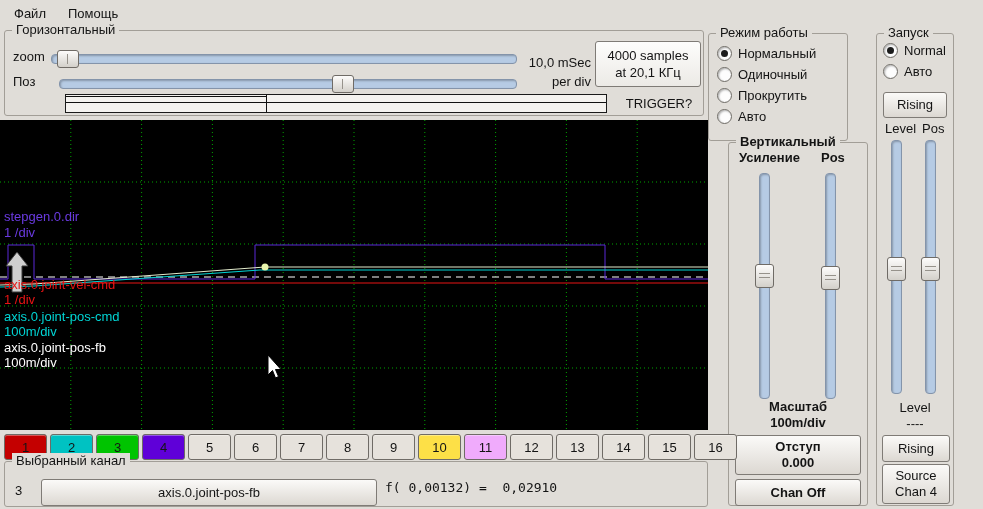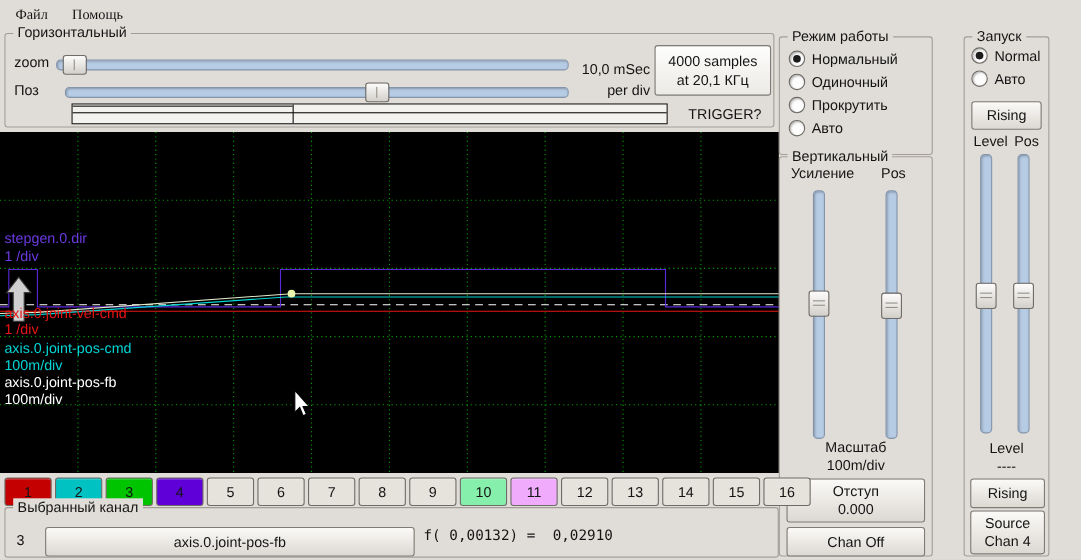--- a/index.html
+++ b/index.html
@@ -6,21 +6,21 @@
   .root {
     position:relative; width:983px; height:509px; overflow:hidden;
     background:#e0ddd8; font-family:"Liberation Sans", sans-serif;
     font-size:13px; color:#141414;
   }
   .lbl { position:absolute; white-space:nowrap; line-height:14px; }
 
   
   .menubar { position:absolute; left:0; top:0; right:0; height:26px;
     display:flex; align-items:center; padding-left:8px; gap:10px; }
-  .menu-item { padding:2px 6px; cursor:default;font-family:Liberation Serif, serif; }
+  .menu-item { padding:2px 6px; cursor:default; }
 
   
   .groupbox { position:absolute; border:1px solid #a29e97; border-radius:3px; }
   .gb-title { position:absolute; top:-9px; left:7px; background:#e0ddd8;
     padding:0 4px; height:16px; line-height:16px; white-space:nowrap; }
 
   
   .btn { position:absolute; background:linear-gradient(#fbfaf8,#dcd8d2);
     border:1px solid #7f7b76; border-radius:3px; display:flex; flex-direction:column;
     align-items:center; justify-content:center; line-height:16px; cursor:default; }
@@ -69,21 +69,21 @@
 
   
   .chan-row { position:absolute; left:4px; top:434px; display:flex; gap:3px; }
   .chan-btn { width:41px; height:24px; border:1px solid #6f6b66; border-radius:3px;
     display:flex; align-items:center; justify-content:center;
     box-shadow:inset 0 1px 0 rgba(255,255,255,.35); cursor:default; }
 
   
   #horiz-box   { left:4px;  top:30px;  width:698px; height:84px; }
   #runmode-box { left:708px; top:33px; width:138px; height:106px; }
-  #vert-box    { left:708px; top:142px; width:138px; height:362px; }
+  #vert-box    { left:728px; top:142px; width:138px; height:362px;font-weight:bold; }
   #trig-box    { left:876px; top:33px;  width:76px;  height:471px; }
   #selchan-box { left:4px;  top:461px; width:702px; height:44px; }
 
   .rate { position:absolute; left:512px; top:22px; width:74px; text-align:right; line-height:19px; }
   .trigger-status { position:absolute; left:612px; top:65px; width:84px; text-align:center; }
 
   .center-lbl { position:absolute; left:0; width:100%; text-align:center; white-space:nowrap; }
 
   .readout { position:absolute; left:380px; top:18px;
     font-family:"DejaVu Sans Mono", monospace; font-size:13px; white-space:pre; }
@@ -254,21 +254,21 @@
   <div class="chan-row">
       <div class="chan-btn" style="background: rgb(196, 0, 0);">1</div>
       <div class="chan-btn" style="background: rgb(0, 194, 194);">2</div>
       <div class="chan-btn" style="background: rgb(0, 196, 0);">3</div>
       <div class="chan-btn" style="background: rgb(95, 0, 216);">4</div>
       <div class="chan-btn" style="background: rgb(230, 226, 220);">5</div>
       <div class="chan-btn" style="background: rgb(230, 226, 220);">6</div>
       <div class="chan-btn" style="background: rgb(230, 226, 220);">7</div>
       <div class="chan-btn" style="background: rgb(230, 226, 220);">8</div>
       <div class="chan-btn" style="background: rgb(230, 226, 220);">9</div>
-      <div class="chan-btn" style="background: #86efac;">10</div>
+      <div class="chan-btn" style="background: #fde047;">10</div>
       <div class="chan-btn" style="background: #f0abfc;">11</div>
       <div class="chan-btn" style="background: rgb(230, 226, 220);">12</div>
       <div class="chan-btn" style="background: rgb(230, 226, 220);">13</div>
       <div class="chan-btn" style="background: rgb(230, 226, 220);">14</div>
       <div class="chan-btn" style="background: rgb(230, 226, 220);">15</div>
       <div class="chan-btn" style="background: rgb(230, 226, 220);">16</div>
     </div>
 
   <div class="groupbox" id="selchan-box">
     <div class="gb-title">Выбранный канал</div>

